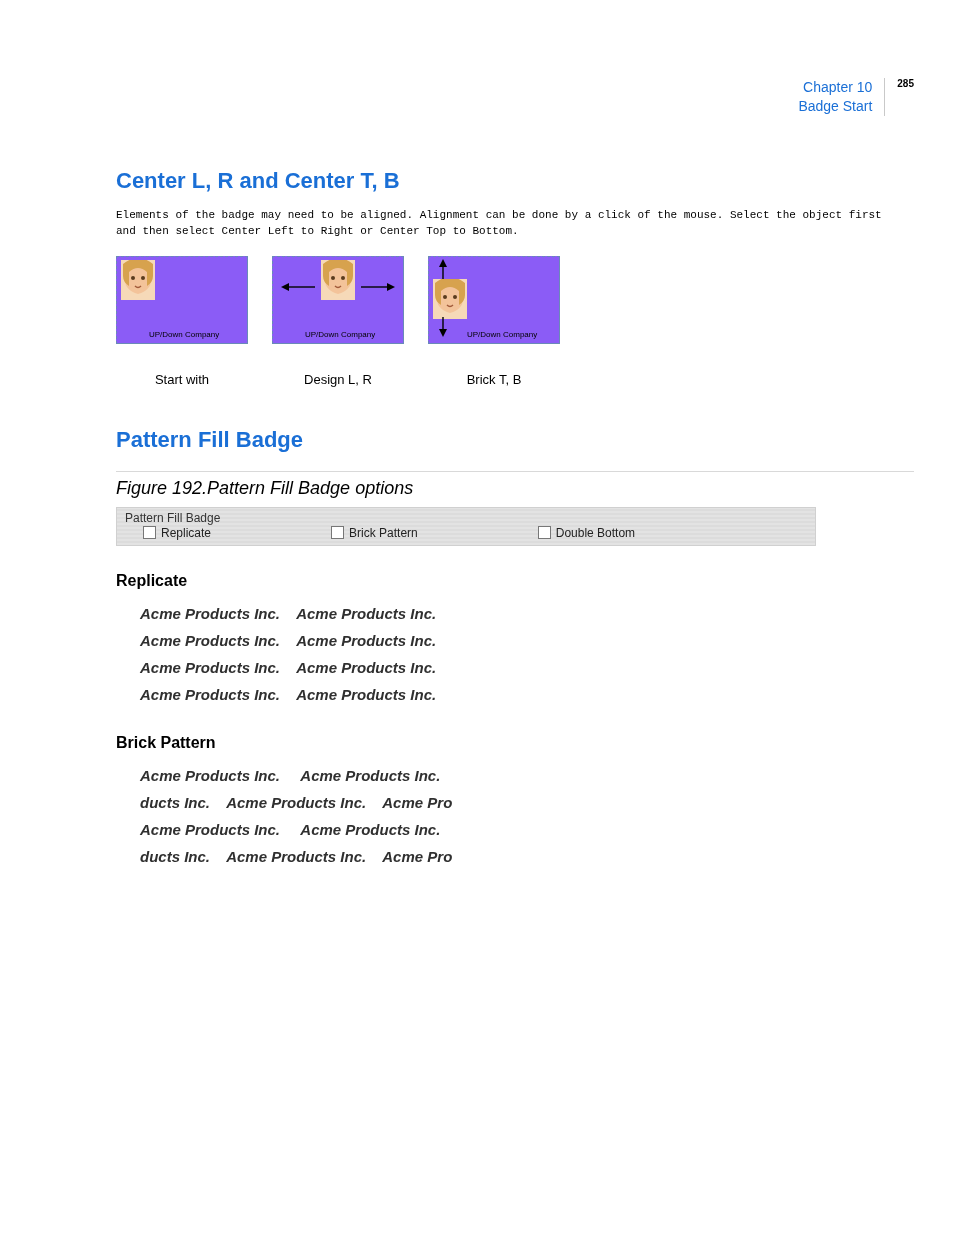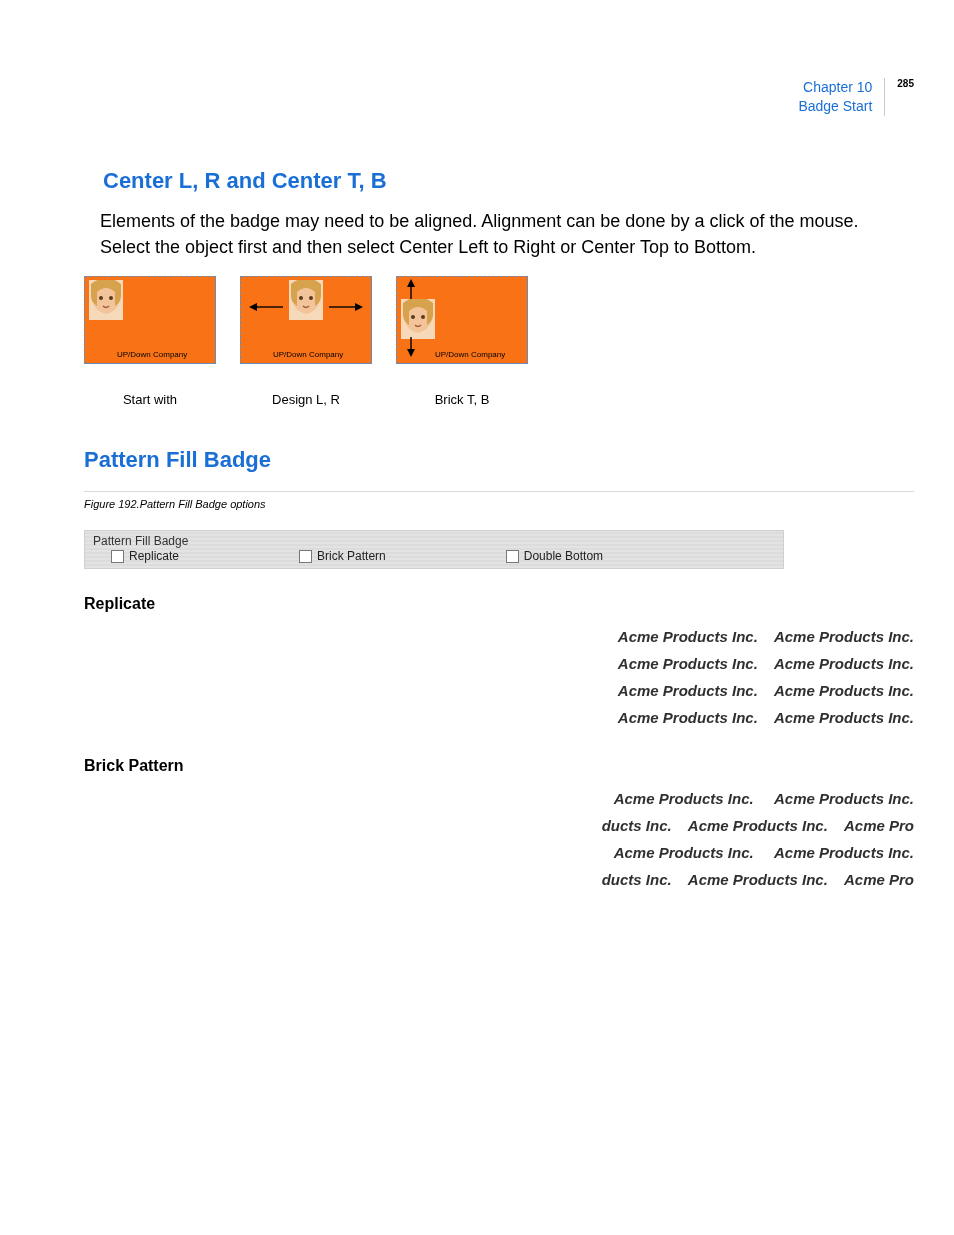--- a/index.html
+++ b/index.html
@@ -1,52 +1,52 @@
 <!DOCTYPE html>
 <html><head>
 <meta charset="utf-8">
 <style>
   
   html,body{margin:0;padding:0;background:#fff;font-family:Arial,Helvetica,sans-serif;color:#000;}
-  .page{width:954px;min-height:1235px;box-sizing:border-box;padding:78px 40px 40px 84px;position:relative;}
+  .page{width:954px;min-height:1235px;box-sizing:border-box;padding:78px 40px 40px 116px;position:relative;}
   
   .rh{position:absolute;top:78px;right:40px;display:flex;align-items:flex-start;}
   .rh-text{text-align:right;font-size:14px;line-height:1.35;color:#1a6fd6;padding-right:12px;border-right:1px solid #c9c9c9;}
   .rh-page{font-size:10px;font-weight:bold;color:#000;padding-left:12px;}
   
   h2.sec{color:#1a6fd6;font-size:22px;font-weight:bold;margin:0 0 14px 0;}
-  h2.sec.first{margin-top:90px;margin-left:19px;}
+  h2.sec.first{margin-top:90px;}
   h2.sec.second{margin-top:40px;}
   h3.sub{font-size:16px;font-weight:bold;margin:26px 0 10px 0;}
-  p.body{font-size:18px;line-height:1.45;margin:0 0 16px 16px;max-width:790px;}
+  p.body{font-size:11px;line-height:1.45;margin:0 0 16px 0;max-width:790px;font-family:Liberation Mono, monospace;}
   
   .fig1{display:flex;gap:24px;margin:6px 0 4px 0;}
   .badge-wrap{display:flex;flex-direction:column;align-items:center;}
-  .badge{width:130px;height:86px;border:1px dashed #6a8ab8;border-right-style:solid;border-bottom-style:solid;background:#f97316;position:relative;}
+  .badge{width:130px;height:86px;border:1px dashed #6a8ab8;border-right-style:solid;border-bottom-style:solid;background:#8b5cf6;position:relative;}
   .photo{width:34px;height:40px;position:absolute;top:3px;}
   .photo svg{width:100%;height:100%;display:block;}
   .co{position:absolute;bottom:4px;font-size:8px;color:#000;white-space:nowrap;}
   .harr{position:absolute;top:20px;}
   .harr.left{left:8px;}
   .harr.right{right:8px;}
   .varr{position:absolute;left:10px;}
   .cap{font-size:13px;margin-top:28px;}
   
   hr.thin{border:none;border-top:1px solid #d9d9d9;margin:18px 0 6px 0;}
-  .figcap{font-style:italic;font-size:11px;margin:0 0 20px 0;}
+  .figcap{font-style:italic;font-size:18px;margin:0 0 8px 0;}
   
   .pfui{border:1px solid #d0d0d0;background:#e0e0e0;
         background-image:repeating-linear-gradient(0deg,#e3e3e3 0,#e3e3e3 2px,#dcdcdc 2px,#dcdcdc 4px);
         width:700px;padding:3px 6px 5px 8px;box-sizing:border-box;}
   .pfui-title{font-size:12px;color:#333;margin-bottom:1px;}
   .pfui-row{display:flex;gap:120px;padding-left:18px;}
   .chk{display:flex;align-items:center;gap:5px;font-size:12px;color:#222;}
   .chk-box{width:11px;height:11px;border:1px solid #777;background:#fff;display:inline-block;}
   
-  .pat{margin:6px 0 0 24px;text-align:right;}
+  .pat{margin:6px 0 0 24px;}
   .pat-row{font-size:15px;font-weight:bold;font-style:italic;color:#303030;line-height:1.8;white-space:pre;}
 </style>
 </head>
 <body>
 
 <div class="page">
 
   <div class="rh">
     <div class="rh-text">
       <div>Chapter 10</div>

